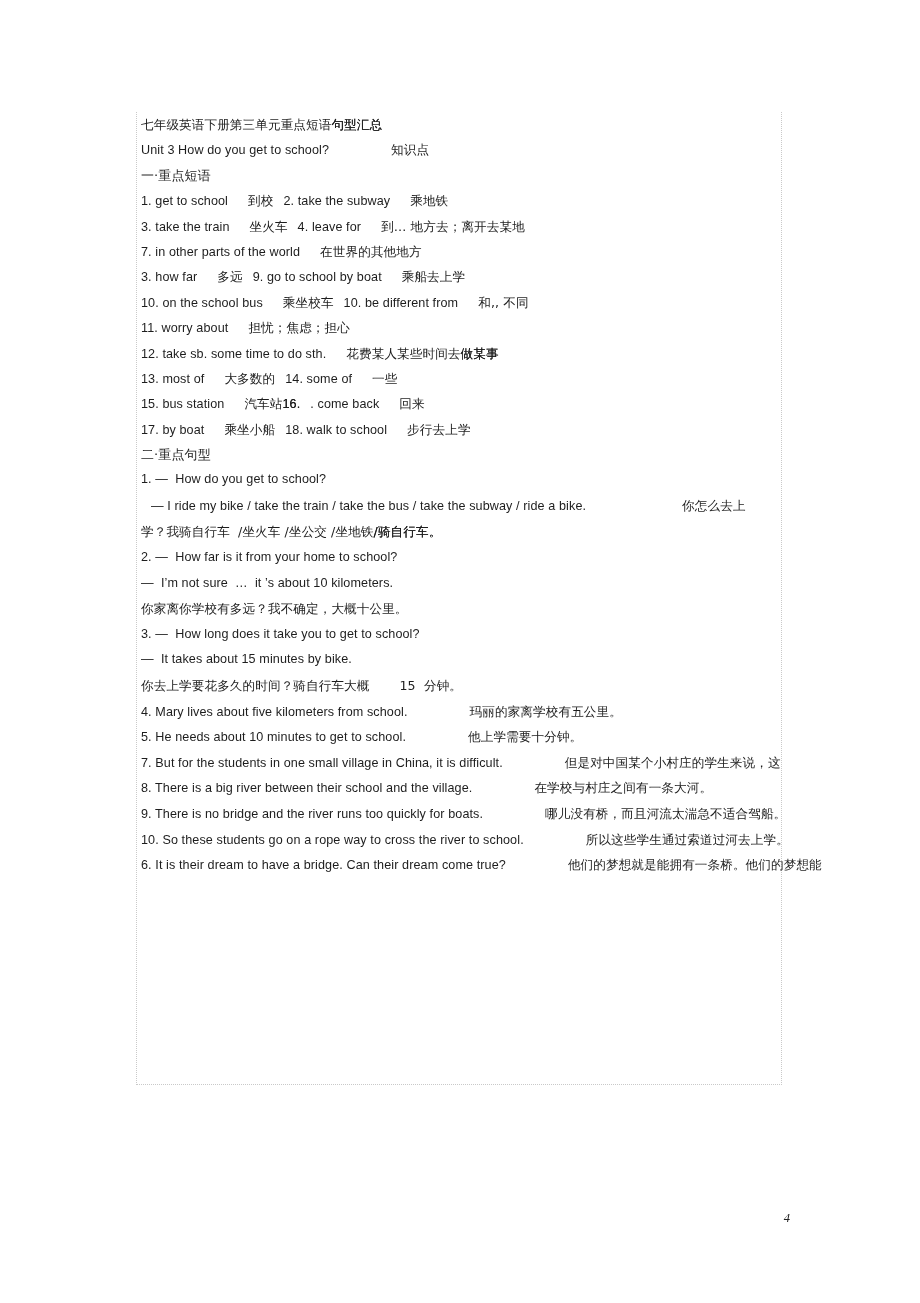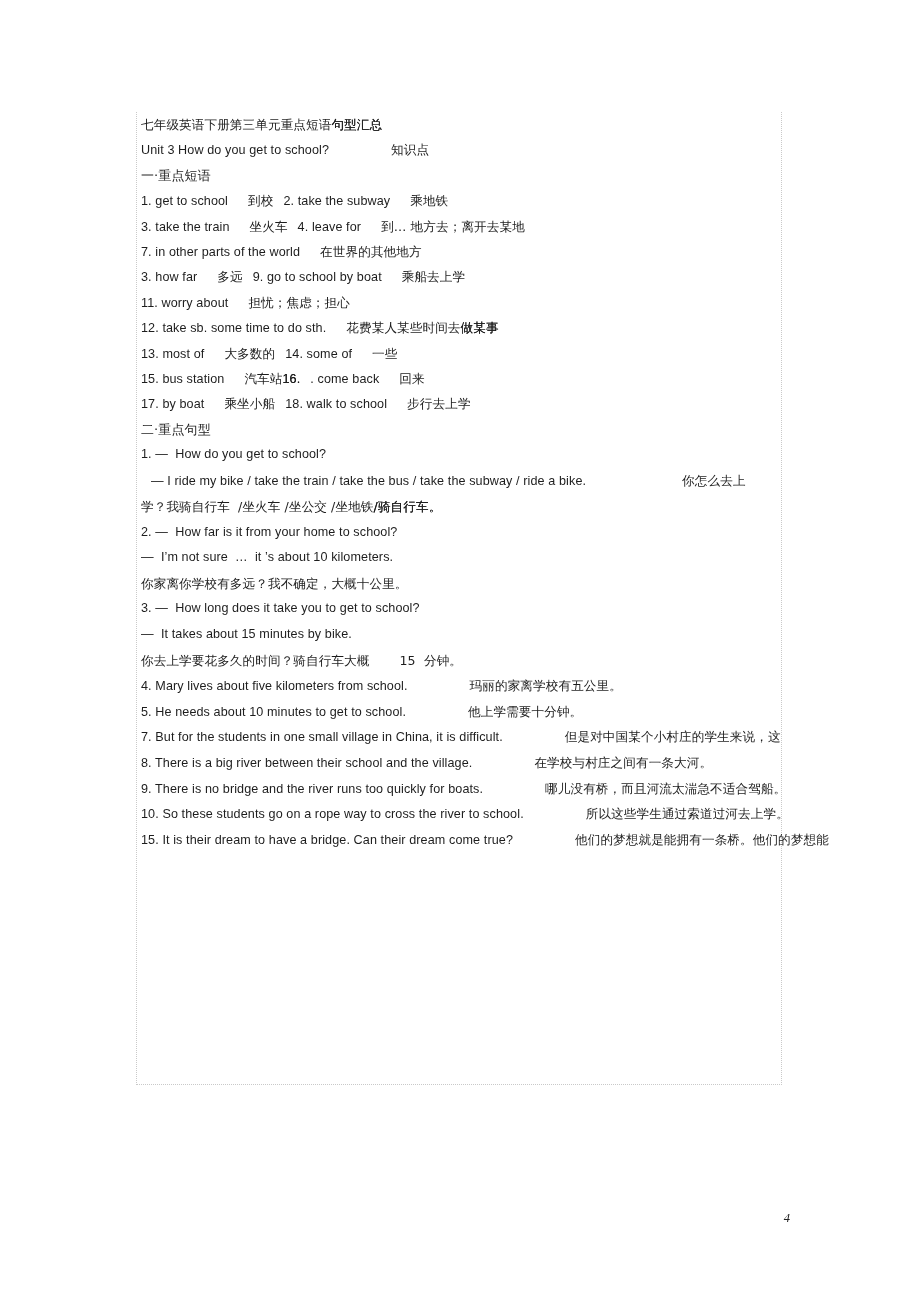--- a/index.html
+++ b/index.html
@@ -108,20 +108,21 @@
 
     <div class="line"><span>Unit 3 How do you get to school?</span><span class="sp6"></span><span class="cn">知识点</span></div>
 
     <div class="line cn heading">一·重点短语</div>
 
     <div id="phrase-list">
         <div class="line"><span>1. get to school</span><span class="sp2"></span><span class="cn">到校</span><span class="sp1"></span><span>2. take the subway</span><span class="sp2"></span><span class="cn">乘地铁</span></div>
         <div class="line"><span>3. take the train</span><span class="sp2"></span><span class="cn">坐火车</span><span class="sp1"></span><span>4. leave for</span><span class="sp2"></span><span class="cn">到… 地方去；离开去某地</span></div>
         <div class="line"><span>7. in other parts of the world</span><span class="sp2"></span><span class="cn">在世界的其他地方</span></div>
         <div class="line"><span>3. how far</span><span class="sp2"></span><span class="cn">多远</span><span class="sp1"></span><span>9. go to school by boat</span><span class="sp2"></span><span class="cn">乘船去上学</span></div>
+        <div class="line"><span>10. on the school bus</span><span class="sp2"></span><span class="cn">乘坐校车</span><span class="sp1"></span><span>10. be different from</span><span class="sp2"></span><span class="cn">和,, 不同</span></div>
         <div class="line"><span>11. worry about</span><span class="sp2"></span><span class="cn">担忧；焦虑；担心</span></div>
         <div class="line"><span>12. take sb. some time to do sth.</span><span class="sp2"></span><span class="cn">花费某人某些时间去</span><span class="overlap"><span class="under">做某事</span><span class="over">做某事</span></span></div>
         <div class="line"><span>13. most of</span><span class="sp2"></span><span class="cn">大多数的</span><span class="sp1"></span><span>14. some of</span><span class="sp2"></span><span class="cn">一些</span></div>
         <div class="line"><span>15. bus station</span><span class="sp2"></span><span class="cn">汽车站</span><span class="overlap"><span class="under">16.</span><span class="over">16.</span></span><span class="sp1"></span><span>. come back</span><span class="sp2"></span><span class="cn">回来</span></div>
         <div class="line"><span>17. by boat</span><span class="sp2"></span><span class="cn">乘坐小船</span><span class="sp1"></span><span>18. walk to school</span><span class="sp2"></span><span class="cn">步行去上学</span></div>
       </div>
 
     <div class="line cn heading">二·重点句型</div>
 
     <div id="sentence-list">
@@ -133,19 +134,19 @@
         <div class="line sent cn"><span class="cn">你家离你学校有多远？我不确定，大概十公里。</span></div>
         <div class="line sent"><span>3. —  How long does it take you to get to school?</span></div>
         <div class="line sent"><span>—  It takes about 15 minutes by bike.</span></div>
         <div class="line sent cn"><span class="cn">你去上学要花多久的时间？骑自行车大概</span><span class="sp3"></span><span class="cn">15  分钟。</span></div>
         <div class="line sent"><span>4. Mary lives about five kilometers from school.</span><span class="sp6"></span><span class="cn">玛丽的家离学校有五公里。</span></div>
         <div class="line sent"><span>5. He needs about 10 minutes to get to school.</span><span class="sp6"></span><span class="cn">他上学需要十分钟。</span></div>
         <div class="line sent"><span>7. But for the students in one small village in China, it is difficult.</span><span class="sp6"></span><span class="cn">但是对中国某个小村庄的学生来说，这</span></div>
         <div class="line sent"><span>8. There is a big river between their school and the village.</span><span class="sp6"></span><span class="cn">在学校与村庄之间有一条大河。</span></div>
         <div class="line sent"><span>9. There is no bridge and the river runs too quickly for boats.</span><span class="sp6"></span><span class="cn">哪儿没有桥，而且河流太湍急不适合驾船。</span></div>
         <div class="line sent"><span>10. So these students go on a rope way to cross the river to school.</span><span class="sp6"></span><span class="cn">所以这些学生通过索道过河去上学。</span></div>
-        <div class="line sent"><span>15. It is their dream to have a bridge. Can their dream come true?</span><span class="sp6"></span><span class="cn">他们的梦想就是能拥有一条桥。他们的梦想能</span></div>
+        <div class="line sent"><span>6. It is their dream to have a bridge. Can their dream come true?</span><span class="sp6"></span><span class="cn">他们的梦想就是能拥有一条桥。他们的梦想能</span></div>
       </div>
 
   </div>
 
   <div class="page-number">4</div>
 </div>
 
 </body></html>

